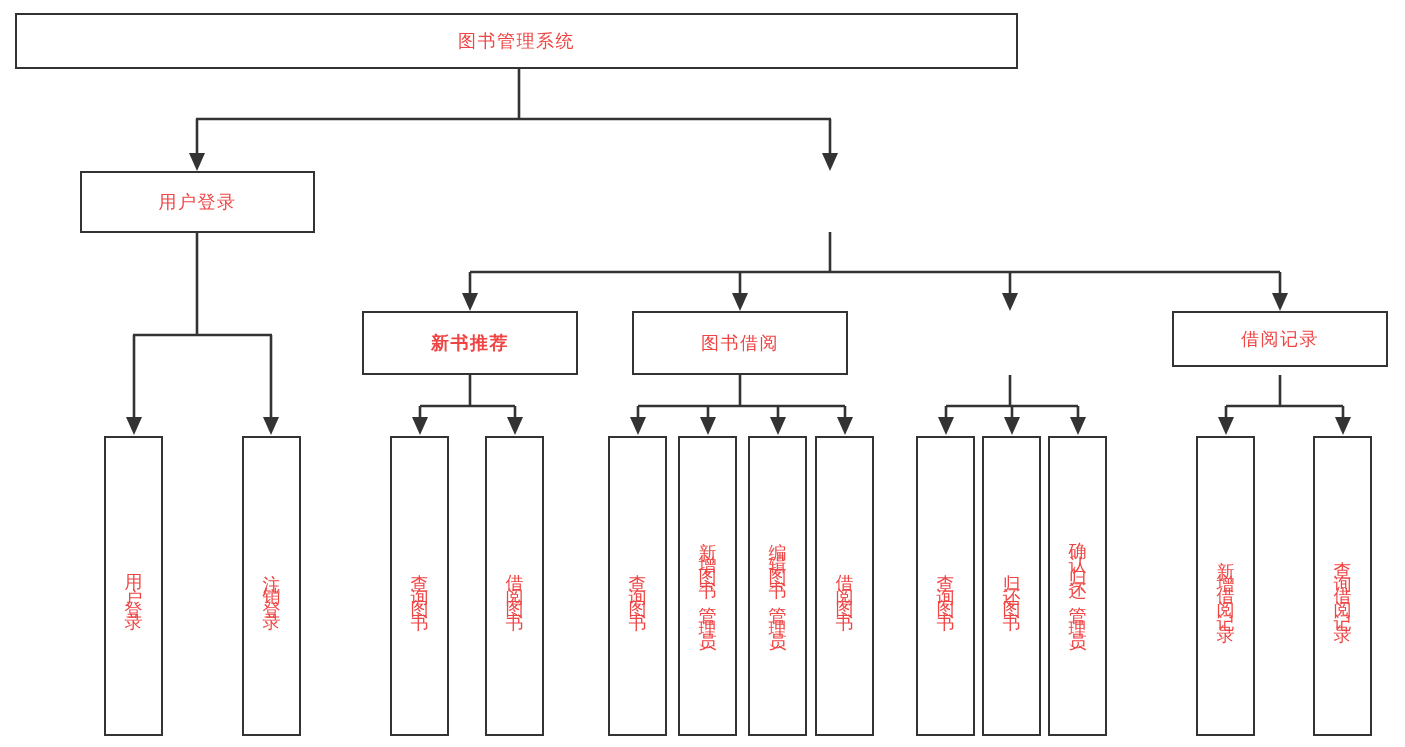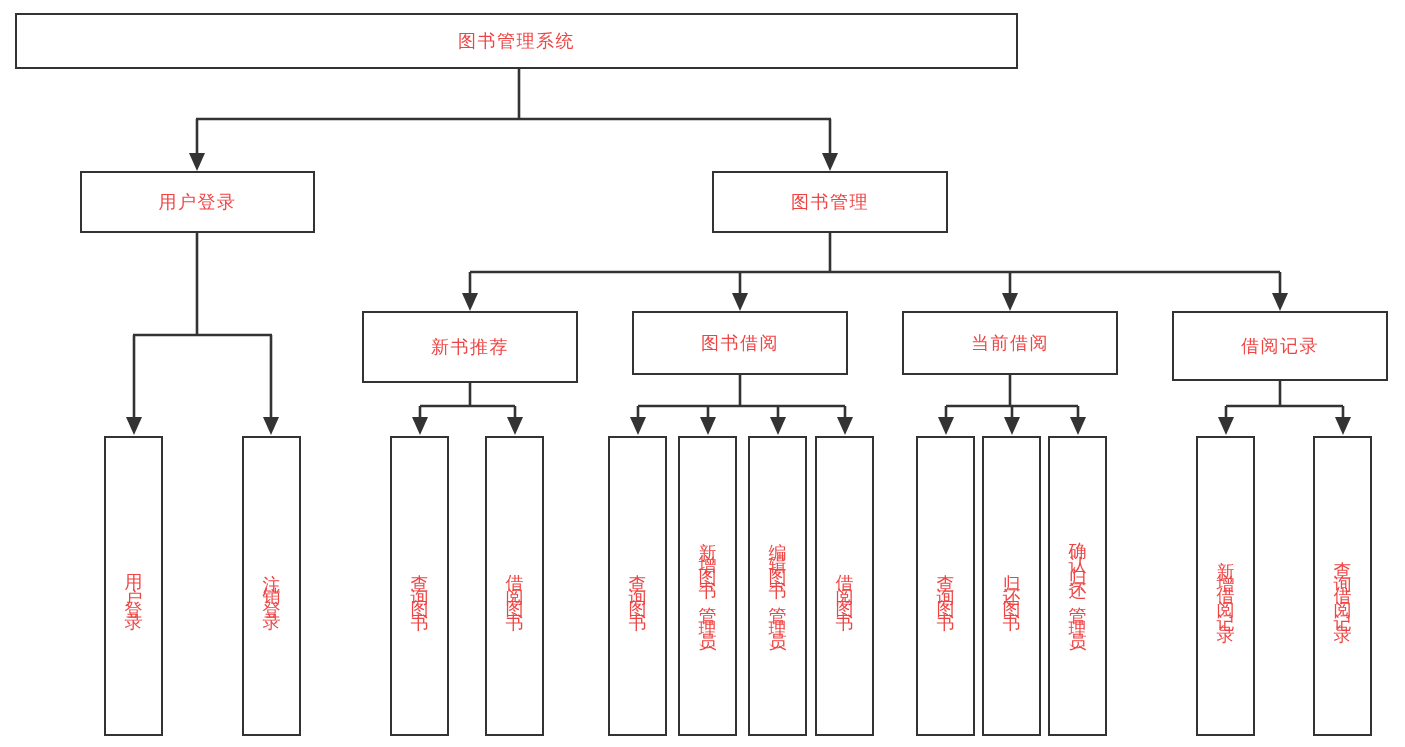--- a/index.html
+++ b/index.html
@@ -87,34 +87,28 @@
     </g>
   </svg>
 
   <div class="node" style="left:15px;top:13px;width:1003px;height:56px;">
     <span>图书管理系统</span>
   </div>
 
   <div class="node" style="left:80px;top:171px;width:235px;height:62px;">
     <span>用户登录</span>
   </div>
-  <div class="node" style="left:712px;top:171px;width:236px;height:62px;">
-    <span>图书管理</span>
-  </div>
 
-  <div class="node" style="left:362px;top:311px;width:216px;height:72px;">
+  <div class="node" style="left:362px;top:311px;width:216px;height:64px;font-weight:bold;">
     <span>新书推荐</span>
   </div>
   <div class="node" style="left:632px;top:311px;width:216px;height:64px;">
     <span>图书借阅</span>
   </div>
-  <div class="node" style="left:902px;top:311px;width:216px;height:64px;">
-    <span>当前借阅</span>
-  </div>
-  <div class="node" style="left:1172px;top:311px;width:216px;height:70px;">
+  <div class="node" style="left:1172px;top:311px;width:216px;height:56px;">
     <span>借阅记录</span>
   </div>
 
   <div class="node leaf" style="left:104px;top:436px;width:59px;height:300px;">
     <span class="vtext">用户登录</span>
   </div>
   <div class="node leaf" style="left:242px;top:436px;width:59px;height:300px;">
     <span class="vtext">注销登录</span>
   </div>
 

